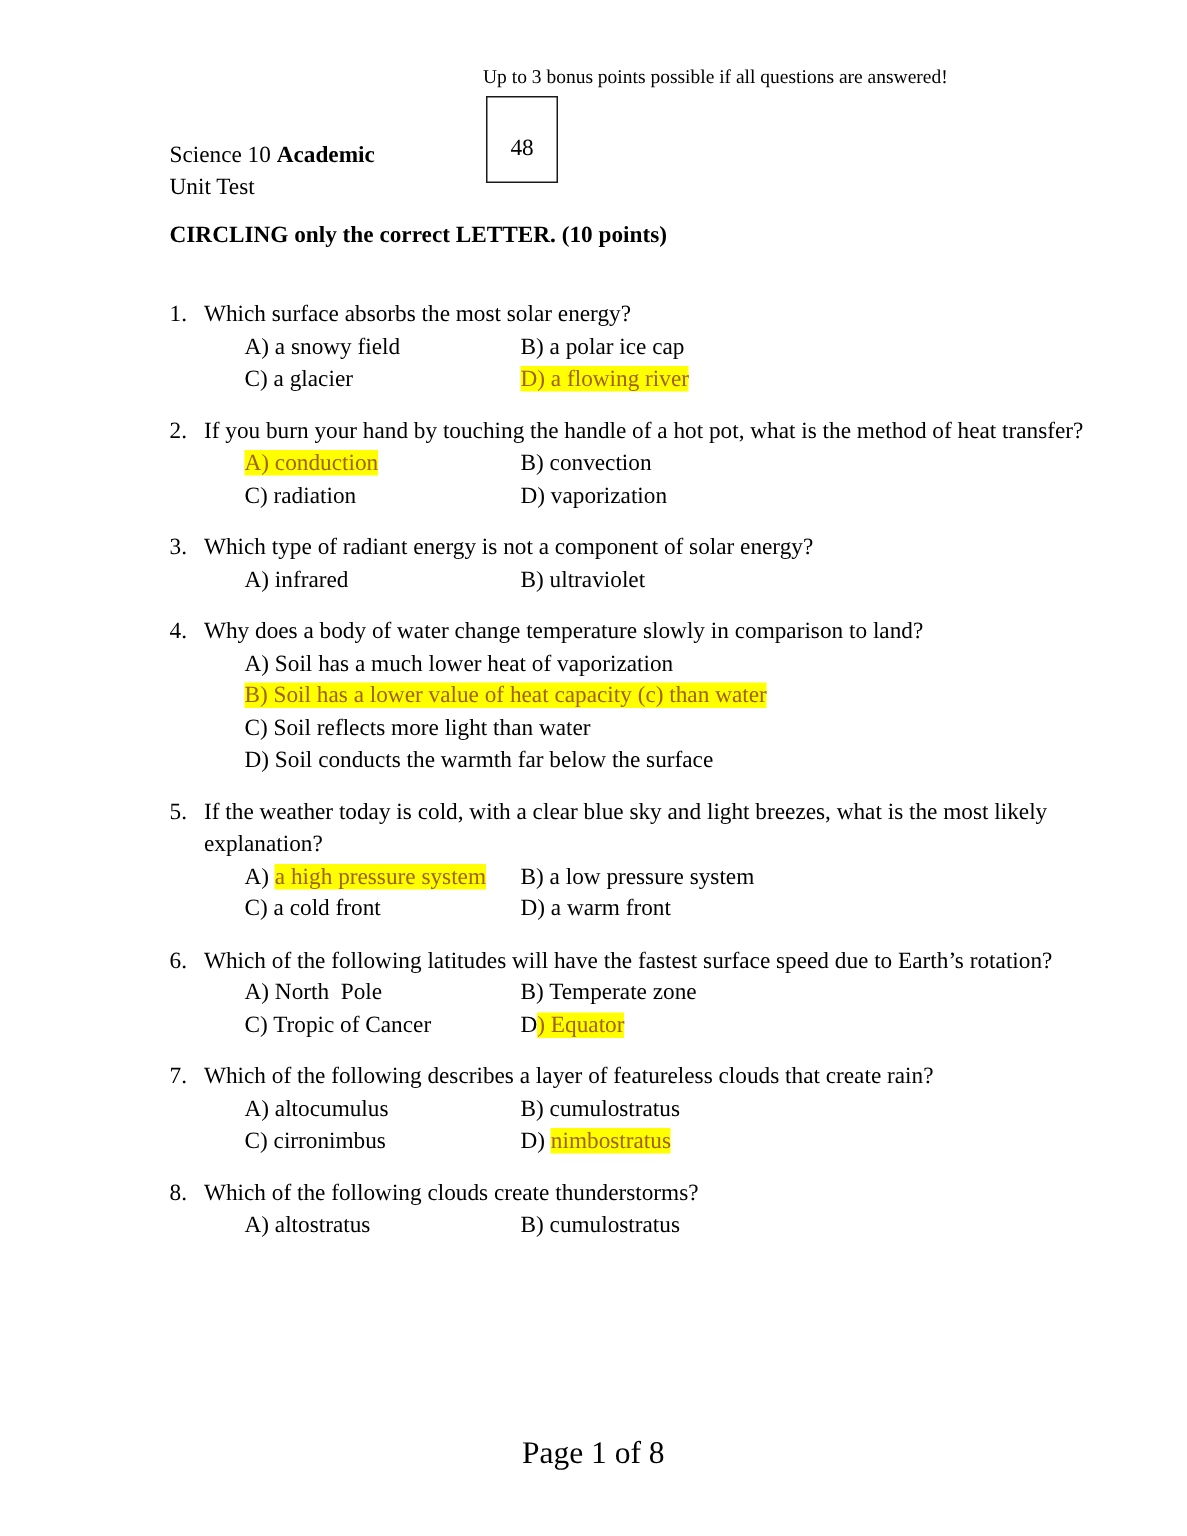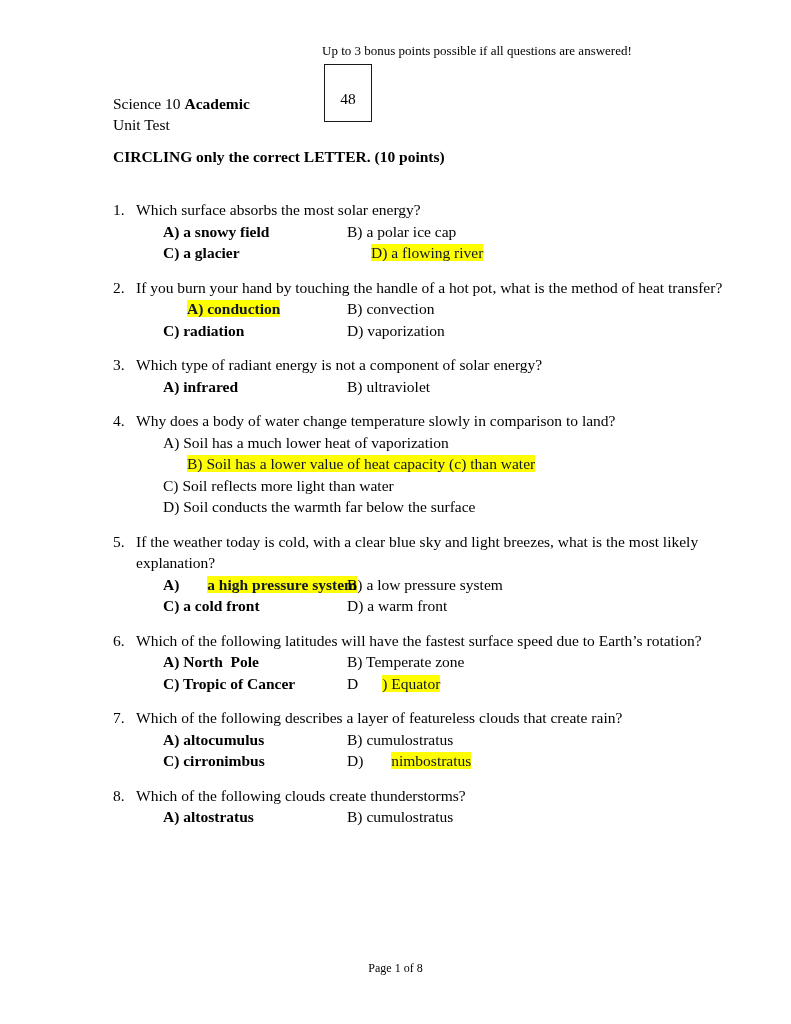--- a/index.html
+++ b/index.html
@@ -128,38 +128,37 @@
     font-size: 15.5px;
     white-space: nowrap;
   }
   .opt {
     position: absolute;
     top: 0;
     line-height: 21.5px;
     font-size: 15.5px;
     white-space: pre;
   }
-  .opt.col-left  { left: 0px; font-weight: bold; }
+  .opt.col-left  { left: 0px; }
   .opt.col-right { left: 184px; }
   .opt.full      { left: 0px; }
   mark.hl {
     background: #ffff00;
-    color: #0f172a;
+    color: #a16207;
     padding: 0;
-    margin-left: 24px;
   }
 
   
   .footer {
     position: absolute;
     left: 0;
     right: 0;
     top: 959px;
     text-align: center;
-    font-size: 12px;
+    font-size: 21px;
     line-height: 19px;
   }
 </style>
 </head>
 <body>
 
 <div class="page">
 
   <div class="bonus-line">Up to 3 bonus points possible if all questions are answered!</div>
 

